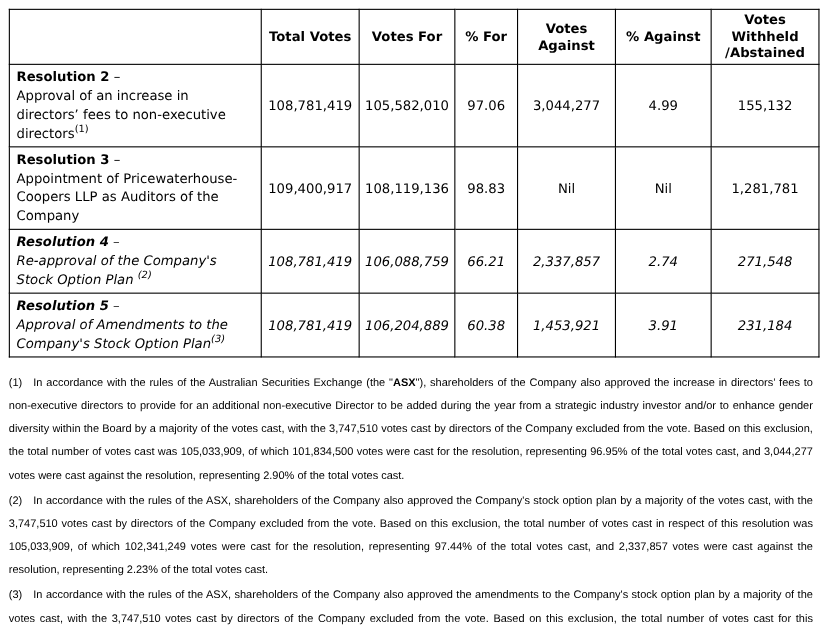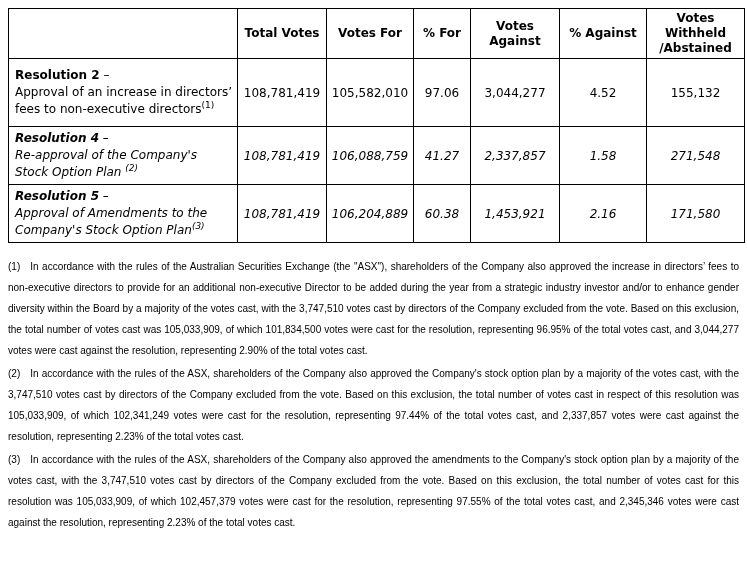--- a/index.html
+++ b/index.html
@@ -34,21 +34,21 @@
     font-weight: bold;
     text-align: center;
     vertical-align: middle;
     line-height: 15px;
     padding: 2px 1px;
     font-size: 12px;
   }
   td.desc {
     text-align: left;
     vertical-align: middle;
-    padding: 3px 4px 3px 6px;
+    padding: 3px 16px 3px 6px;
     line-height: 17px;
     font-size: 12px;
   }
   td.desc .res-title { font-weight: bold; }
   td.desc sup {
     font-size: 9px;
     line-height: 0;
     vertical-align: super;
   }
   td.num {
@@ -66,21 +66,21 @@
     font-family: "Liberation Sans", sans-serif;
     font-size: 10px;
     line-height: 21px;
     color: #000;
   }
   .footnote {
     text-align: justify;
     margin: 0 0 2px 0;
   }
   .fn-id { margin-right: 10px; }
-  .fn-bold { font-weight: normal; }
+  .fn-bold { font-weight: bold; }
 </style>
 </head>
 <body>
 
 <div class="page">
 
   <table class="votes">
     <colgroup>
       <col style="width:229px">
       <col style="width:89px">
@@ -100,43 +100,52 @@
       <th>% Against</th>
       <th>Votes Withheld /Abstained</th>
     </tr>
 
     <tr class="r-tall">
       <td class="desc"><span class="res-title">Resolution 2</span><span> –</span><br><span>Approval of an increase in directors’ fees to non-executive directors</span><sup>(1)</sup></td>
       <td class="num">108,781,419</td>
       <td class="num">105,582,010</td>
       <td class="num">97.06</td>
       <td class="num">3,044,277</td>
-      <td class="num">4.52</td>
+      <td class="num">4.99</td>
       <td class="num">155,132</td>
     </tr>
 
+    <tr class="r-tall">
+      <td class="desc"><span class="res-title">Resolution 3</span><span> –</span><br><span>Appointment of Pricewaterhouse-Coopers LLP as Auditors of the Company</span><sup></sup></td>
+      <td class="num">109,400,917</td>
+      <td class="num">108,119,136</td>
+      <td class="num">98.83</td>
+      <td class="num">Nil</td>
+      <td class="num">Nil</td>
+      <td class="num">1,281,781</td>
+    </tr>
 
     <tr class="r-med">
       <td class="desc"><span class="res-title">Resolution 4</span><span> –</span><br><span>Re-approval of the Company's Stock Option Plan </span><sup>(2)</sup></td>
       <td class="num">108,781,419</td>
       <td class="num">106,088,759</td>
-      <td class="num">41.27</td>
+      <td class="num">66.21</td>
       <td class="num">2,337,857</td>
-      <td class="num">1.58</td>
+      <td class="num">2.74</td>
       <td class="num">271,548</td>
     </tr>
 
     <tr class="r-med">
       <td class="desc"><span class="res-title">Resolution 5</span><span> –</span><br><span>Approval of Amendments to the Company's Stock Option Plan</span><sup>(3)</sup></td>
       <td class="num">108,781,419</td>
       <td class="num">106,204,889</td>
       <td class="num">60.38</td>
       <td class="num">1,453,921</td>
-      <td class="num">2.16</td>
-      <td class="num">171,580</td>
+      <td class="num">3.91</td>
+      <td class="num">231,184</td>
     </tr>
   </tbody>
     </table>
 
   <div class="footnotes">
     <p class="footnote"><span class="fn-id">(1)</span><span>In accordance with the rules of the Australian Securities Exchange (the "</span><span class="fn-bold">ASX</span><span>"), shareholders of the Company also approved the increase in directors’ fees to non-executive directors to provide for an additional non-executive Director to be added during the year from a strategic industry investor and/or to enhance gender diversity within the Board by a majority of the votes cast, with the 3,747,510 votes cast by directors of the Company excluded from the vote. Based on this exclusion, the total number of votes cast was 105,033,909, of which 101,834,500 votes were cast for the resolution, representing 96.95% of the total votes cast, and 3,044,277 votes were cast against the resolution, representing 2.90% of the total votes cast.</span></p>
     <p class="footnote"><span class="fn-id">(2)</span><span>In accordance with the rules of the ASX, shareholders of the Company also approved the Company's stock option plan by a majority of the votes cast, with the 3,747,510 votes cast by directors of the Company excluded from the vote. Based on this exclusion, the total number of votes cast in respect of this resolution was 105,033,909, of which 102,341,249 votes were cast for the resolution, representing 97.44% of the total votes cast, and 2,337,857 votes were cast against the resolution, representing 2.23% of the total votes cast.</span><span class="fn-bold"></span><span></span></p>
     <p class="footnote"><span class="fn-id">(3)</span><span>In accordance with the rules of the ASX, shareholders of the Company also approved the amendments to the Company's stock option plan by a majority of the votes cast, with the 3,747,510 votes cast by directors of the Company excluded from the vote. Based on this exclusion, the total number of votes cast for this resolution was 105,033,909, of which 102,457,379 votes were cast for the resolution, representing 97.55% of the total votes cast, and 2,345,346 votes were cast against the resolution, representing 2.23% of the total votes cast.</span><span class="fn-bold"></span><span></span></p>
   </div>
 

